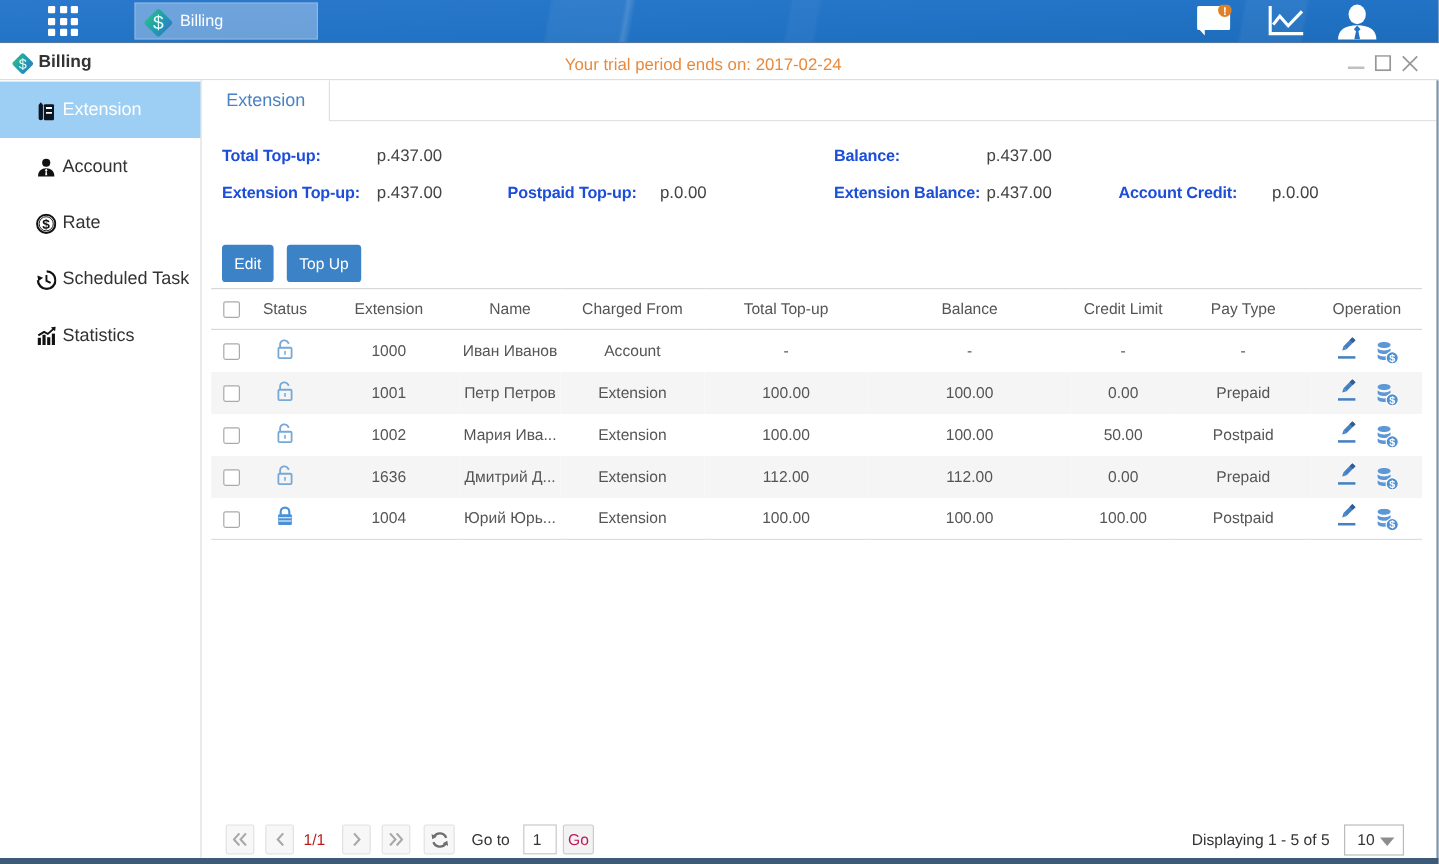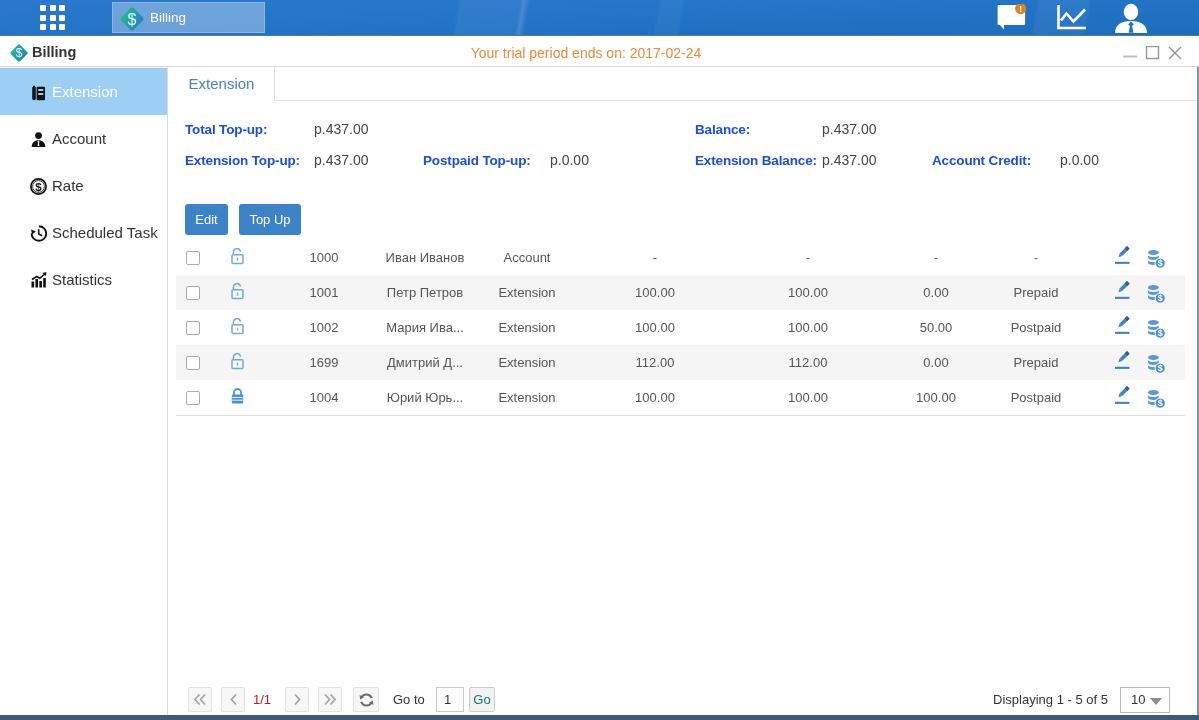--- a/index.html
+++ b/index.html
@@ -59,21 +59,21 @@
 #grid tr.last td { border-bottom:1px solid #ddd; }
 .cb { display:inline-block; width:14px; height:14px; border:1px solid #aaa; border-radius:2px; background:#fff; vertical-align:middle; }
 
 
 #pager { position:absolute; left:0; top:687px; width:1199px; height:26px; font-size:13px; color:#555; }
 .pbtn { position:absolute; top:0; width:24px; height:25px; background:#f7f7f7; border:1px solid #e2e2e2; border-radius:2px;
   display:flex; align-items:center; justify-content:center; }
 #goto { position:absolute; left:436px; top:0; width:28px; height:25px; border:1px solid #c9c9c9; background:#fff;
   font-size:13px; color:#333; text-align:left; line-height:23px; padding-left:7px; }
 #gobtn { position:absolute; left:469px; top:0; width:26px; height:25px; background:#f2f2f2; border:1px solid #ccc; border-radius:2px;
-  text-align:center; line-height:23px; color:#0f766e; }
+  text-align:center; line-height:23px; color:#be185d; }
 #disp { position:absolute; right:91px; top:5px; color:#333; }
 #psize { position:absolute; left:1120px; top:0; width:50px; height:26px; border:1px solid #bbb; background:#fff; line-height:24px; }
 #psize .v { margin-left:10px; color:#333; }
 #psize .ar { position:absolute; right:7px; top:10px; width:0; height:0; border-left:6px solid transparent; border-right:6px solid transparent; border-top:7px solid #8d8d8d; }
 
 #bottomstrip { position:absolute; left:0; top:715px; width:1199px; height:5px; background:#3d5a78; }
 #rightedge { position:absolute; left:1197px; top:67px; width:2px; height:648px; background:#7e96ac; }
 </style>
 </head>
 <body>
@@ -221,20 +221,32 @@
         <col style="width:118px">
         <col style="width:84px">
       <col style="width:120px">
         <col style="width:136px">
         <col style="width:170px">
         <col style="width:86px">
       <col style="width:114px">
         <col style="width:92px">
     </colgroup>
     <tbody>
+        <tr>
+      <th><span class="cb"></span></th>
+          <th>Status</th>
+          <th>Extension</th>
+          <th>Name</th>
+          <th>Charged From</th>
+      <th>Total Top-up</th>
+          <th>Balance</th>
+          <th>Credit Limit</th>
+          <th>Pay Type</th>
+          <th>Operation</th>
+    </tr>
     <tr>
       <td><span class="cb"></span></td>
           <td class="lk-open"><svg width="15" height="18" viewBox="0 0 15 18">
               <path d="M3.4 8 V5.2 A3.6 3.6 0 0 1 10.2 3.6 L10.6 4.6" fill="none" stroke="#76a9d8" stroke-width="1.5"></path>
               <rect x="2" y="7.8" width="11" height="8.6" rx="1" fill="none" stroke="#76a9d8" stroke-width="1.5"></rect>
               <line x1="7.5" y1="10.6" x2="7.5" y2="13.6" stroke="#76a9d8" stroke-width="1.3"></line>
             </svg></td>
           <td>1000</td>
           <td>Иван Иванов</td>
           <td>Account</td>
@@ -321,21 +333,21 @@
               <text x="14.2" y="16.4" font-size="9" font-weight="bold" font-family="Liberation Sans" fill="#fff" text-anchor="middle">$</text>
             </svg></td>
     </tr>
     <tr class="alt">
       <td><span class="cb"></span></td>
           <td class="lk-open"><svg width="15" height="18" viewBox="0 0 15 18">
               <path d="M3.4 8 V5.2 A3.6 3.6 0 0 1 10.2 3.6 L10.6 4.6" fill="none" stroke="#76a9d8" stroke-width="1.5"></path>
               <rect x="2" y="7.8" width="11" height="8.6" rx="1" fill="none" stroke="#76a9d8" stroke-width="1.5"></rect>
               <line x1="7.5" y1="10.6" x2="7.5" y2="13.6" stroke="#76a9d8" stroke-width="1.3"></line>
             </svg></td>
-          <td>1699</td>
+          <td>1636</td>
           <td>Дмитрий Д...</td>
           <td>Extension</td>
       <td>112.00</td>
           <td>112.00</td>
           <td>0.00</td>
           <td>Prepaid</td>
           <td class="ops"><svg width="19" height="19" viewBox="0 0 19 19" style="margin-right:15px;">
               <rect x="3" y="15.8" width="14.5" height="2.1" fill="#4581c0"></rect>
               <g transform="rotate(45 9.5 8)">
                 <rect x="7.8" y="-1.5" width="3.6" height="10.5" fill="#4581c0"></rect>

